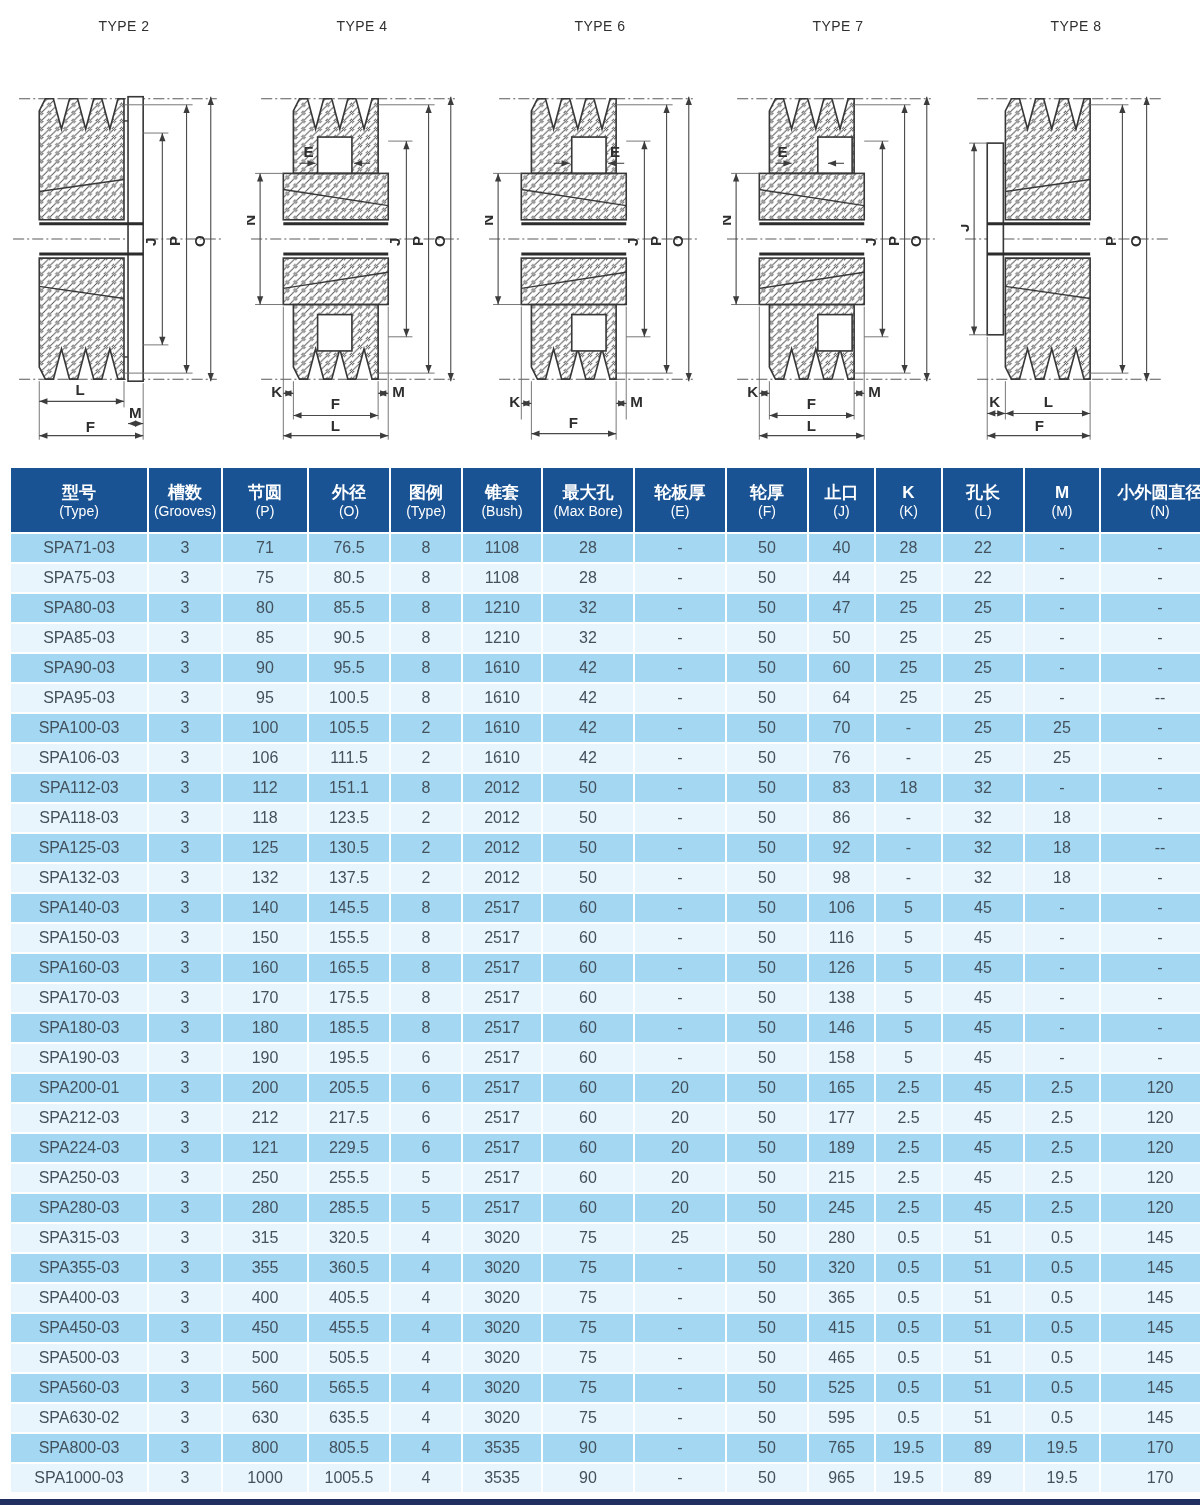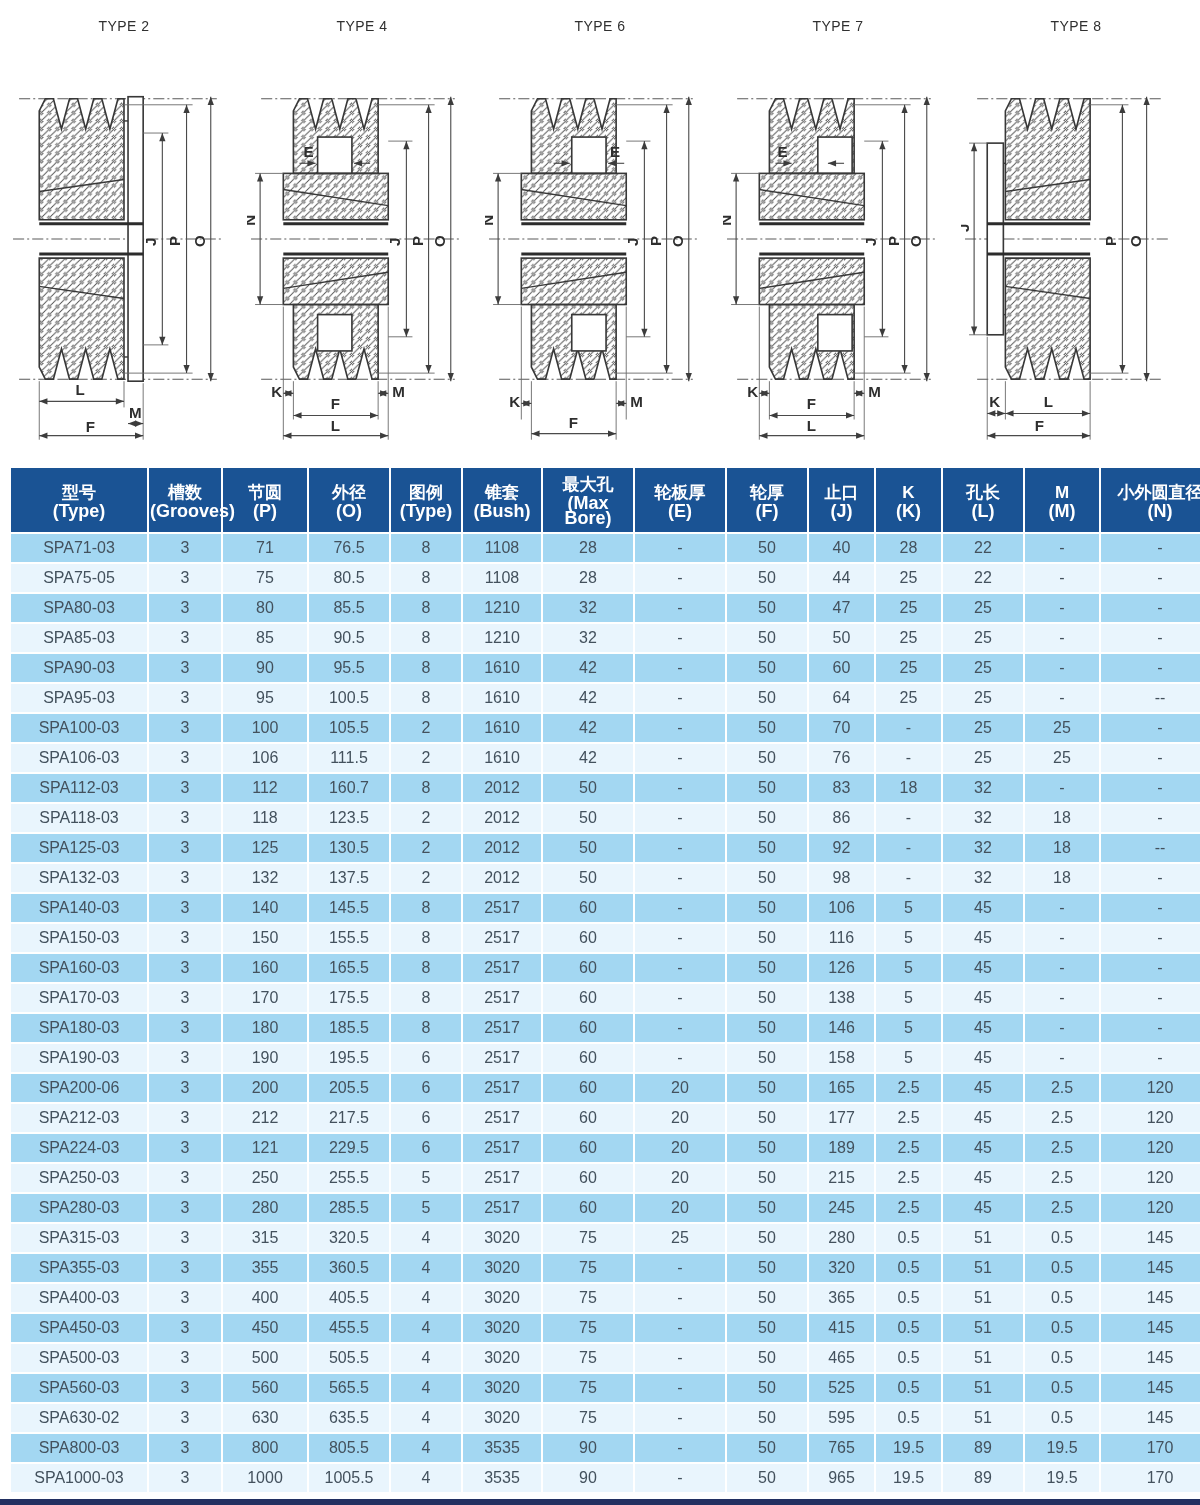--- a/index.html
+++ b/index.html
@@ -39,21 +39,21 @@
   table.spec {
     width:1182px; table-layout:fixed;
     border-collapse:separate; border-spacing:2px;
     background:#ffffff;
   }
   table.spec th {
     background:#1a5394; color:#ffffff; text-align:center;
     vertical-align:middle; height:64px; padding:2px 1px;
   }
   table.spec th .zh { font-size:17px; font-weight:bold; line-height:22px; }
-  table.spec th .en { font-size:18px; font-weight:bold; line-height:15px; }
+  table.spec th .en { font-size:14px; font-weight:normal; line-height:15px; }
   table.spec td {
     text-align:center; vertical-align:middle;
     height:28px; font-size:16px; color:#43515d;
     overflow:hidden; white-space:nowrap;
   }
   tr.dark  td { background:#a3d7f2; }
   tr.light td { background:#e9f5fd; }
 
   .bottom-bar {
     position:absolute; left:0; bottom:0;
@@ -402,21 +402,21 @@
           <td>28</td>
           <td>-</td>
           <td>50</td>
           <td>40</td>
           <td>28</td>
           <td>22</td>
           <td>-</td>
           <td>-</td>
         </tr>
         <tr class="light">
-          <td>SPA75-05</td>
+          <td>SPA75-03</td>
           <td>3</td>
           <td>75</td>
           <td>80.5</td>
           <td>8</td>
           <td>1108</td>
           <td>28</td>
           <td>-</td>
           <td>50</td>
           <td>44</td>
           <td>25</td>
@@ -517,21 +517,21 @@
           <td>76</td>
           <td>-</td>
           <td>25</td>
           <td>25</td>
           <td>-</td>
         </tr>
         <tr class="dark">
           <td>SPA112-03</td>
           <td>3</td>
           <td>112</td>
-          <td>160.7</td>
+          <td>151.1</td>
           <td>8</td>
           <td>2012</td>
           <td>50</td>
           <td>-</td>
           <td>50</td>
           <td>83</td>
           <td>18</td>
           <td>32</td>
           <td>-</td>
           <td>-</td>
@@ -674,21 +674,21 @@
           <td>60</td>
           <td>-</td>
           <td>50</td>
           <td>158</td>
           <td>5</td>
           <td>45</td>
           <td>-</td>
           <td>-</td>
         </tr>
         <tr class="dark">
-          <td>SPA200-06</td>
+          <td>SPA200-01</td>
           <td>3</td>
           <td>200</td>
           <td>205.5</td>
           <td>6</td>
           <td>2517</td>
           <td>60</td>
           <td>20</td>
           <td>50</td>
           <td>165</td>
           <td>2.5</td>

